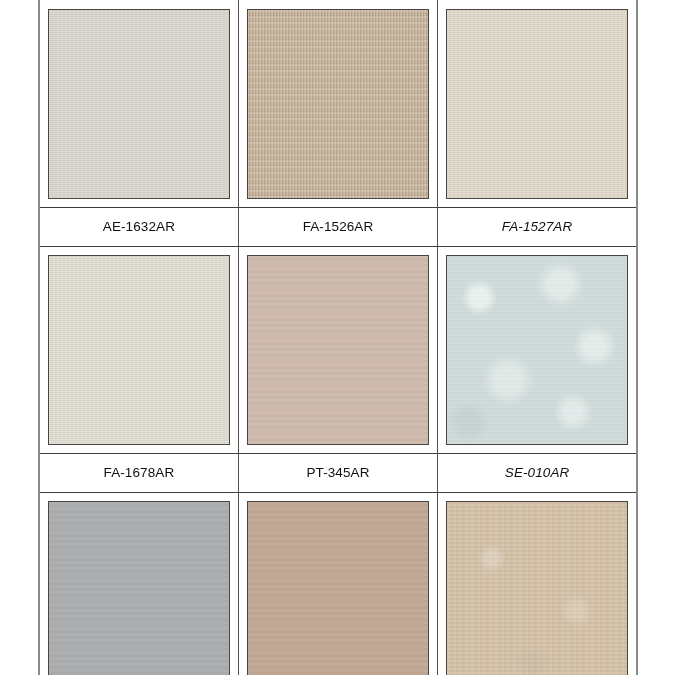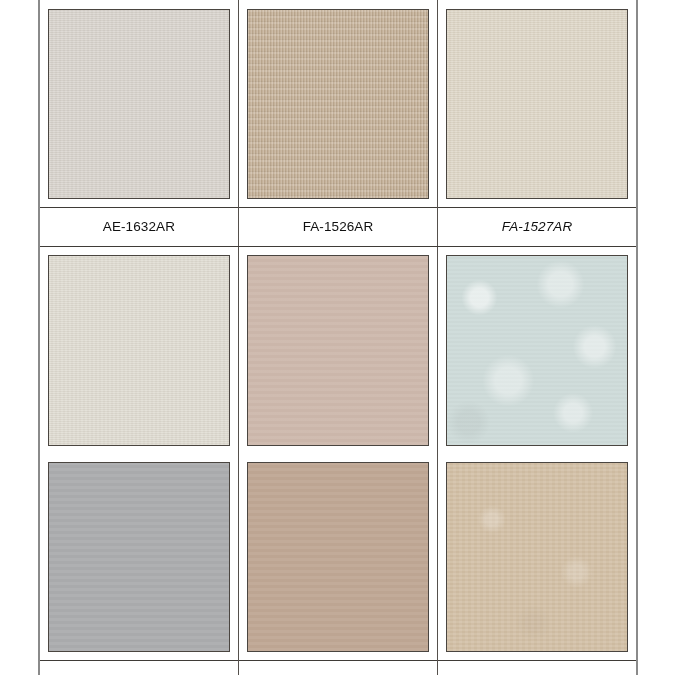--- a/index.html
+++ b/index.html
@@ -194,20 +194,31 @@
             <div class="swatch-surface" style="background-color: rgb(205, 184, 172);"></div>
           </div>
         </td>
         <td class="swatch-cell edge-right tex-mottle">
           <div class="swatch-chip">
             <div class="swatch-surface" style="background-color: rgb(206, 219, 217);"></div>
           </div>
         </td>
       </tr>
 
+      <tr class="label-row">
+        <td class="label-cell edge-left">
+          <span class="label-text">FA-1678AR</span>
+        </td>
+        <td class="label-cell">
+          <span class="label-text">PT-345AR</span>
+        </td>
+        <td class="label-cell edge-right">
+          <span class="label-text">SE-010AR</span>
+        </td>
+      </tr>
 
       <tr class="swatch-row">
         <td class="swatch-cell edge-left tex-plain">
           <div class="swatch-chip">
             <div class="swatch-surface" style="background-color: rgb(171, 172, 174);"></div>
           </div>
         </td>
         <td class="swatch-cell tex-plain">
           <div class="swatch-chip">
             <div class="swatch-surface" style="background-color: rgb(191, 167, 148);"></div>

